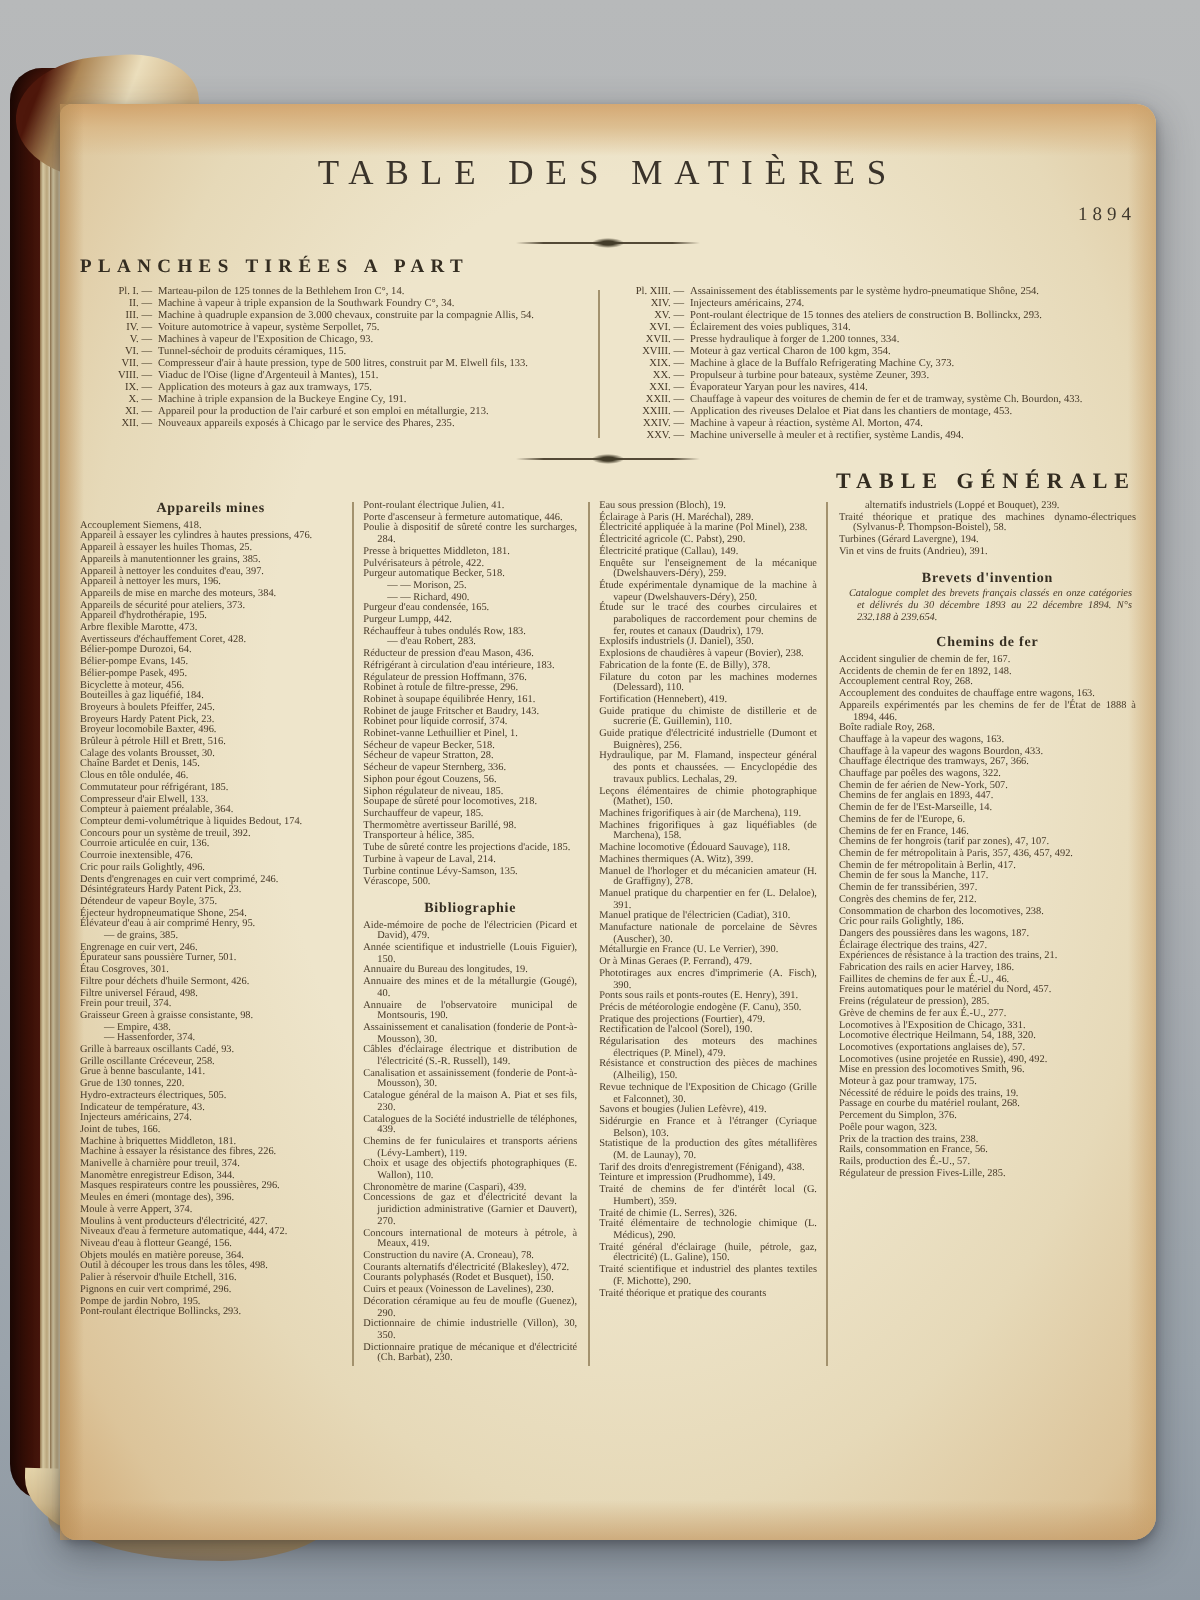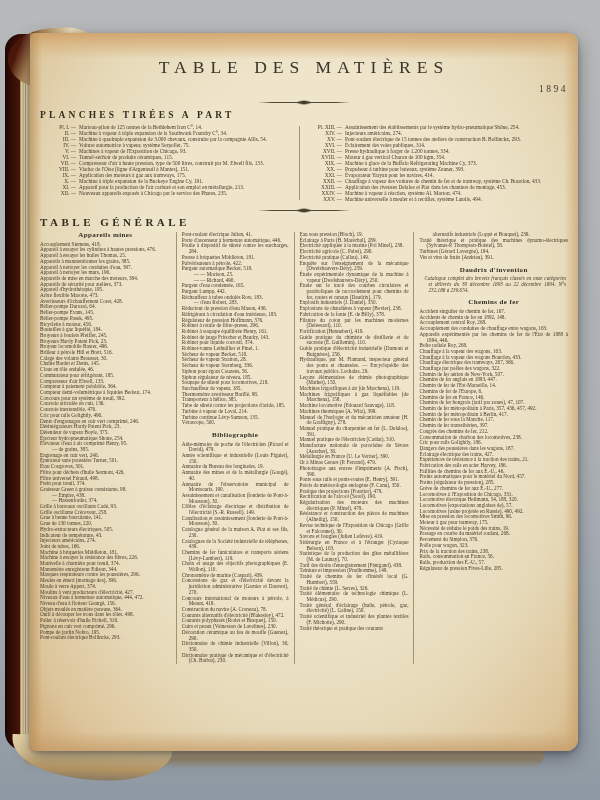--- a/index.html
+++ b/index.html
@@ -18,21 +18,21 @@
     border-radius:10px 0 0 12px;}
   .curl-tl{position:absolute;left:8px;top:28px;width:92px;height:62px;
     background:linear-gradient(115deg,#4e170b 16%,#ad8756 30%,#ebdebc 55%,#cdb083 82%);
     border-radius:55% 45% 40% 60%;transform:rotate(-4deg);}
   .curl-bl{position:absolute;left:12px;top:736px;width:160px;height:44px;
     background:linear-gradient(180deg,#e9d8ad,#d8c193 40%,#b79864 75%,#8a7962);
     border-radius:0 0 40% 55% / 0 0 70% 90%;transform:rotate(1.5deg);}
   .pages-bottom{position:absolute;left:24px;top:748px;width:520px;height:20px;
     background:linear-gradient(180deg,#c9af82,#9b8866 60%,rgba(0,0,0,0));
     border-radius:0 0 14px 10px;opacity:.85;}
-  .page{position:absolute;left:30px;top:33px;width:548px;height:718px;
+  .page{position:absolute;left:30px;top:52px;width:548px;height:718px;
     background:radial-gradient(ellipse at 52% 42%,#eee5cb 45%,#e6d9b8 68%,#dcc49a 88%,#cfa873 100%);
     border-radius:6px 10px 12px 8px;
     box-shadow:0 6px 18px rgba(35,38,44,.45),0 2px 4px rgba(35,38,44,.3);}
   .edge-top{position:absolute;left:0;top:0;right:0;height:26px;border-radius:6px 10px 0 0;
     background:linear-gradient(180deg,#ce9a5f,#d9b684 45%,rgba(222,197,150,0));opacity:.8;}
   .edge-bottom{position:absolute;left:0;bottom:0;right:0;height:20px;border-radius:0 0 12px 8px;
     background:linear-gradient(0deg,#c49a66,rgba(222,197,150,0));opacity:.7;}
   .edge-right{position:absolute;top:0;bottom:0;right:0;width:14px;border-radius:0 10px 12px 0;
     background:linear-gradient(270deg,#c9a26c,rgba(222,197,150,0));opacity:.7;}
   .edge-left{position:absolute;top:0;bottom:0;left:0;width:12px;
@@ -52,21 +52,21 @@
     letter-spacing:3.2px;color:#342d21;}
   .plates{display:flex;width:512px;margin:1px auto 0;align-items:stretch;}
   .plates-col{flex:1;}
   .plates-left{flex:0 0 242px;}
   .vr{width:1px;background:#a3926e;margin:0 5px;}
   .plates .vr{margin:2px 9px;}
   .plate{display:flex;font-size:5.3px;line-height:6px;color:#473a29;}
   .plate .plnum{flex:0 0 28px;text-align:right;padding-right:3px;white-space:nowrap;}
   .plates-right .plnum{flex-basis:33px;}
   .plate .pltext{flex:1;text-align:justify;}
-  .tg-heading{margin:3px 0 4px;text-align:left;font-size:11px;font-weight:bold;
+  .tg-heading{margin:3px 0 4px;text-align:right;font-size:11px;font-weight:bold;
     letter-spacing:3.5px;color:#332c20;}
   .tg{display:flex;align-items:stretch;}
   .tgcol{font-size:5.2px;}
   .c1{width:132px;}.c2{width:108px;}.c3{width:110px;}.c4{width:150px;}
   .it{font-size:5.2px;line-height:5.7px;text-align:justify;
     padding-left:7px;text-indent:-7px;color:#473a29;}
   .it.h{font-size:7px;font-weight:bold;text-align:center;padding:0;text-indent:0;
     margin:7px 0 3px;letter-spacing:.4px;color:#342d21;}
   .tgcol .it.h:first-child{margin-top:1px;}
   .it.d{padding-left:17px;text-indent:-5px;}
@@ -396,21 +396,21 @@
             <div class="it e">Traité général d'éclairage (huile, pétrole, gaz, électricité) (L. Galine), 150.</div>
             <div class="it e">Traité scientifique et industriel des plantes textiles (F. Michotte), 290.</div>
             <div class="it e">Traité théorique et pratique des courants</div>
           </div>
         <div class="vr"></div>
         <div class="tgcol c4">
             <div class="it cont">alternatifs industriels (Loppé et Bouquet), 239.</div>
             <div class="it e">Traité théorique et pratique des machines dynamo-électriques (Sylvanus-P. Thompson-Boistel), 58.</div>
             <div class="it e">Turbines (Gérard Lavergne), 194.</div>
             <div class="it e">Vin et vins de fruits (Andrieu), 391.</div>
-            <div class="it h">Daudrix d'invention</div>
+            <div class="it h">Brevets d'invention</div>
             <div class="it q">Catalogue complet des brevets français classés en onze catégories et délivrés du 30 décembre 1893 au 22 décembre 1894. N°s 232.188 à 239.654.</div>
             <div class="it h">Chemins de fer</div>
             <div class="it e">Accident singulier de chemin de fer, 167.</div>
             <div class="it e">Accidents de chemin de fer en 1892, 148.</div>
             <div class="it e">Accouplement central Roy, 268.</div>
             <div class="it e">Accouplement des conduites de chauffage entre wagons, 163.</div>
             <div class="it e">Appareils expérimentés par les chemins de fer de l'État de 1888 à 1894, 446.</div>
             <div class="it e">Boîte radiale Roy, 268.</div>
             <div class="it e">Chauffage à la vapeur des wagons, 163.</div>
             <div class="it e">Chauffage à la vapeur des wagons Bourdon, 433.</div>

